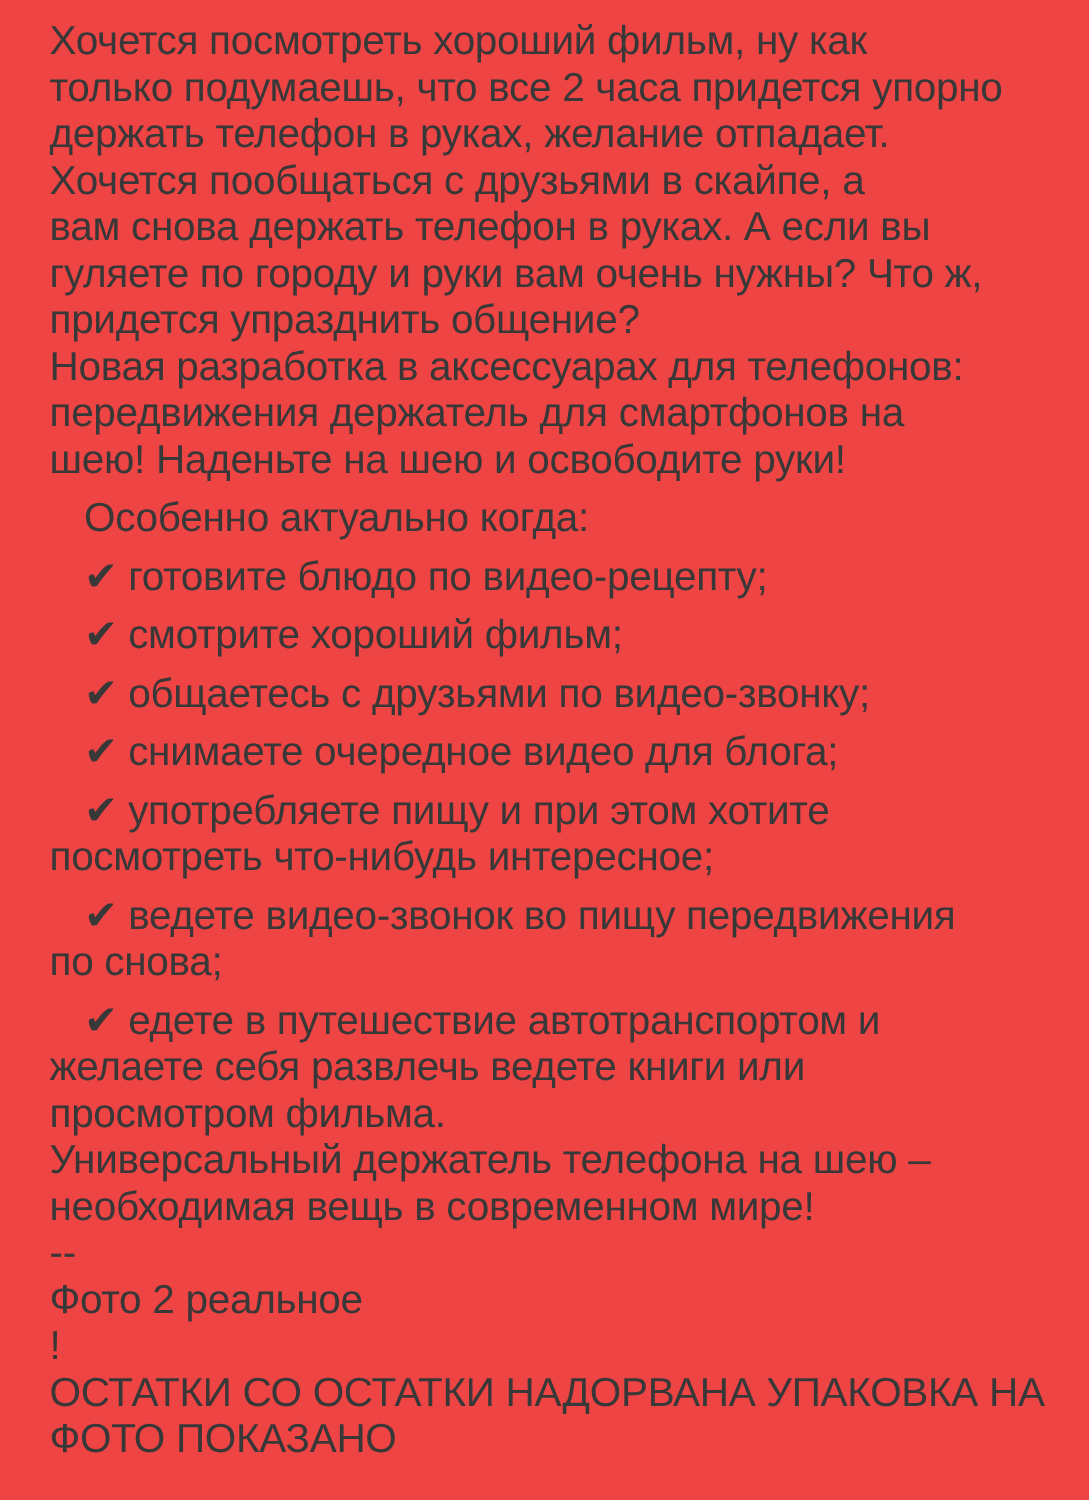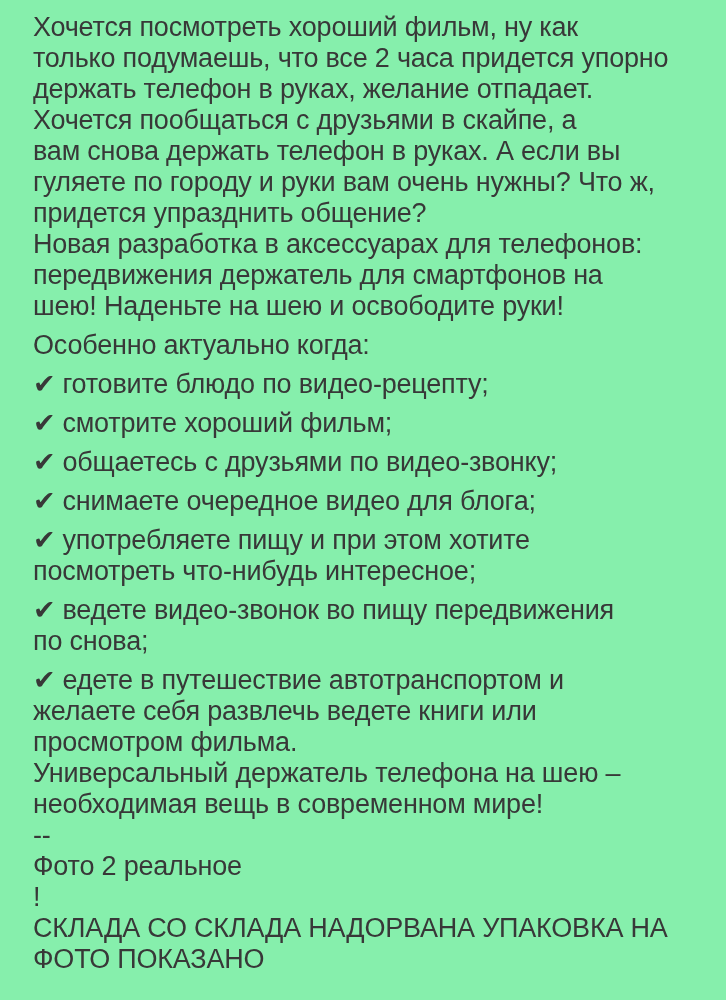--- a/index.html
+++ b/index.html
@@ -1,31 +1,31 @@
 <!DOCTYPE html>
 <html><head>
 <meta charset="utf-8">
 <style>
   html, body { margin: 0; padding: 0; }
   body { background: #ffffff; }
   .page {
     width: 726px;
     height: 1000px;
     box-sizing: border-box;
-    background: #86efac;
+    background: #ef4444;
     padding: 12px 20px 0 33px;
     font-family: "Liberation Sans", "DejaVu Sans", sans-serif;
     font-size: 27px;
     line-height: 31px;
     letter-spacing: -0.2px;
     color: #383838;
     overflow: hidden;
   }
   .line { white-space: nowrap; }
-  .gap { margin-top: 8px; }
+  .gap { margin-top: 8px; margin-left: 23px; }
   .check {
     display: inline-block;
     margin-right: 7px;
     color: #383838;
   }
 </style>
 </head>
 <body>
 
 <div class="page">
@@ -69,16 +69,16 @@
     <span class="check">✔</span><span>едете в путешествие автотранспортом и</span>
   </div>
   <div class="line">желаете себя развлечь ведете книги или</div>
   <div class="line">просмотром фильма.</div>
 
   <div class="line">Универсальный держатель телефона на шею –</div>
   <div class="line">необходимая вещь в современном мире!</div>
   <div class="line">--</div>
   <div class="line">Фото 2 реальное</div>
   <div class="line">!</div>
-  <div class="line">СКЛАДА СО СКЛАДА НАДОРВАНА УПАКОВКА НА</div>
+  <div class="line">ОСТАТКИ СО ОСТАТКИ НАДОРВАНА УПАКОВКА НА</div>
   <div class="line">ФОТО ПОКАЗАНО</div>
 
 </div>
 
 </body></html>

